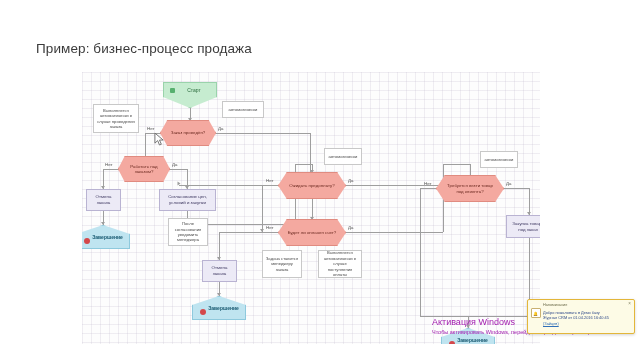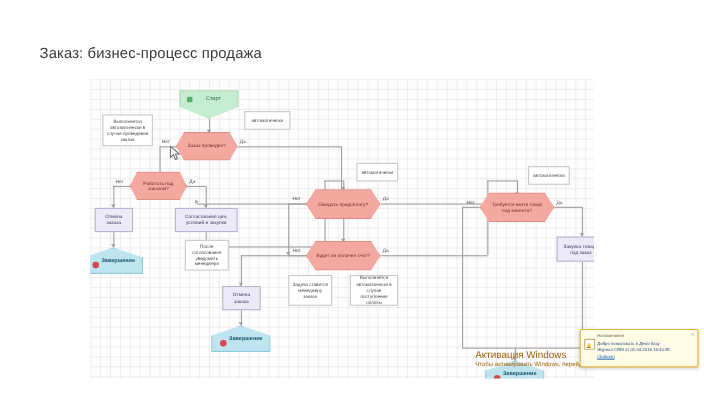--- a/index.html
+++ b/index.html
@@ -100,31 +100,31 @@
   }
   .toast-head{font-size:3.8px;color:#6b6b4a;margin-left:12px;}
   .toast-close{position:absolute;right:3px;top:2px;font-size:4.5px;color:#8a8a6a;line-height:1;}
   .toast-icon{position:absolute;left:3px;top:8px;width:8px;height:8px;
     border:1px solid #c9b070;border-radius:1px;background:#fff;
     font-size:4px;color:#8a7a3a;display:flex;align-items:center;justify-content:center;}
   .toast-body{margin-left:12px;margin-top:3px;font-size:3.9px;line-height:1.35;color:#2f4a8a;}
   .toast-link{color:#2f6fb8;text-decoration:underline;}
 
   
-  .wm{position:absolute;left:432px;top:318px;color:#a16207;
+  .wm{position:absolute;left:432px;top:318px;color:#a21caf;
     font-family:"Liberation Sans",sans-serif;pointer-events:none;}
   .wm .l1{font-size:9px;line-height:1.1;}
   .wm .l2{font-size:5.5px;line-height:1.25;margin-top:1px;}
 </style>
 </head>
 <body>
 
 <div id="slide">
 
-  <div class="slide-title">Заказ: бизнес-процесс продажа</div>
+  <div class="slide-title">Пример: бизнес-процесс продажа</div>
 
   <div class="canvas">
 
     <div class="ln v" style="left:108px;top:36px;height:13px;"></div>
     <div class="arw" style="left:105.5px;top:46px;"></div>
 
     <div class="ln h" style="left:63px;top:61px;width:19px;"></div>
 
     <div class="ln h" style="left:134px;top:61px;width:94px;"></div>
     <div class="ln v" style="left:228px;top:61px;height:52px;"></div>

